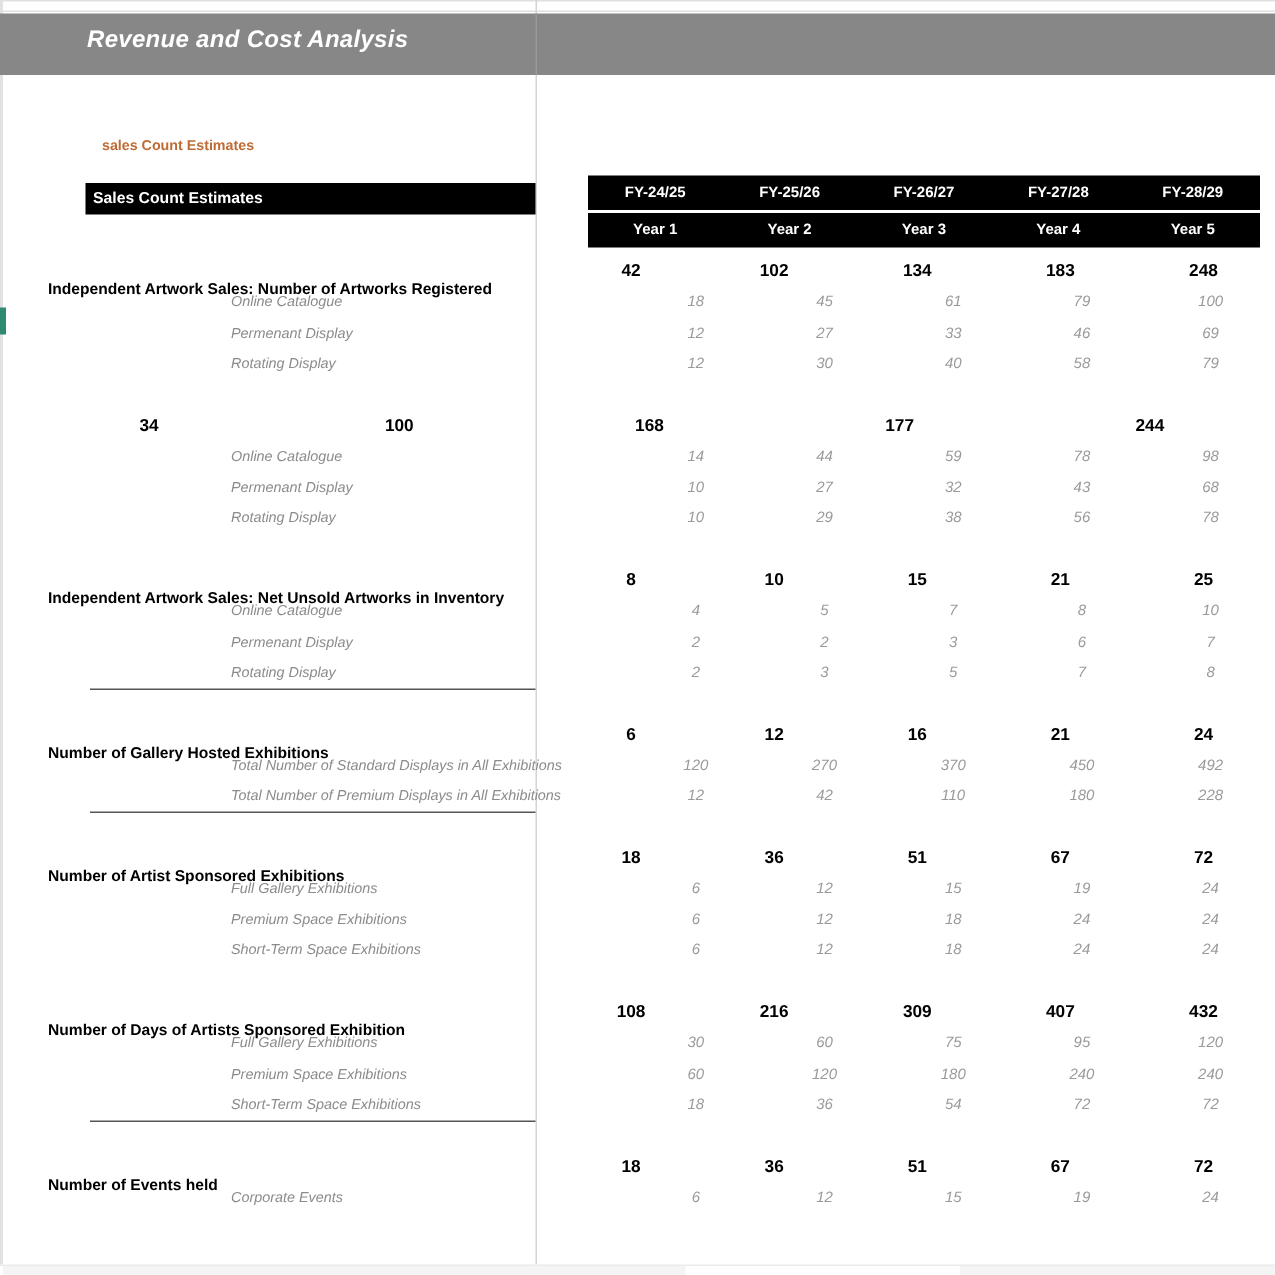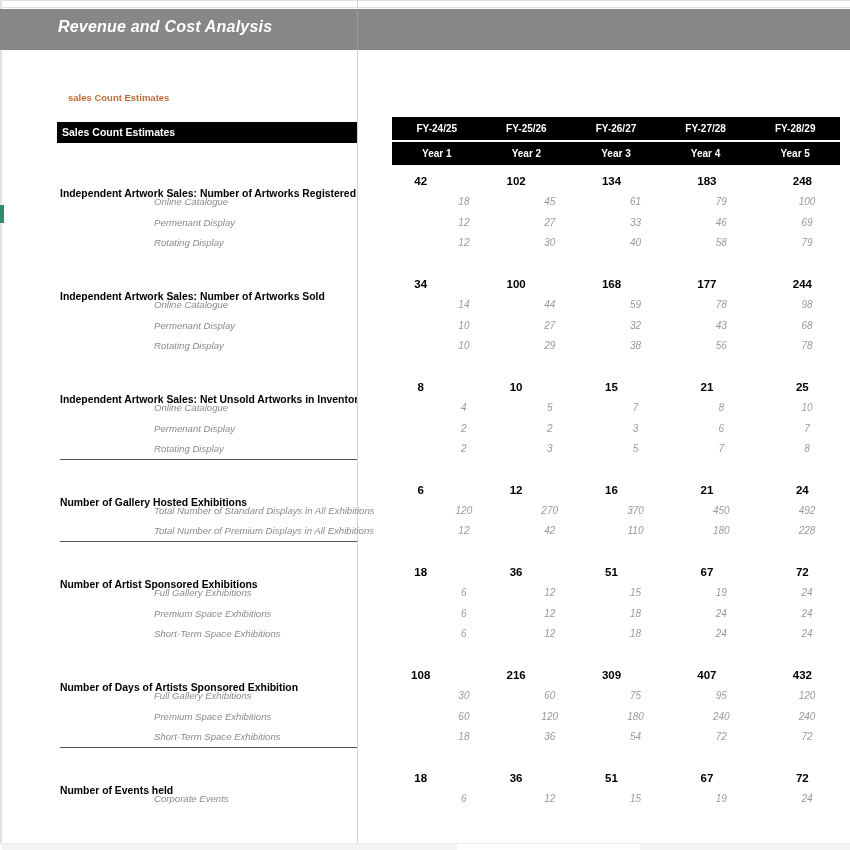--- a/index.html
+++ b/index.html
@@ -183,21 +183,21 @@
     padding-left: 16px;
   }
   .row .v {
     flex: 1 1 0;
     text-align: center;
     white-space: nowrap;
   }
 
   
   .row.head .label {
-    padding-left: 60px;
+    padding-left: 32px;
     font-size: 10.4px;
     font-weight: bold;
     color: #000000;
     margin-top: 25px;
   }
   .row.head .v {
     font-size: 11.5px;
     font-weight: bold;
     color: #000000;
   }
@@ -335,21 +335,20 @@
         <div class="vals">
           <div class="v">12</div>
           <div class="v">30</div>
           <div class="v">40</div>
           <div class="v">58</div>
           <div class="v">79</div>
         </div>
       </div>
       <div class="spacer"></div>
       <div class="row head">
-        <div class="label">Independent Artwork Sales: Number of Artworks Sold</div>
         <div class="vals">
           <div class="v">34</div>
           <div class="v">100</div>
           <div class="v">168</div>
           <div class="v">177</div>
           <div class="v">244</div>
         </div>
       </div>
       <div class="row sub">
         <div class="label">Online Catalogue</div>

